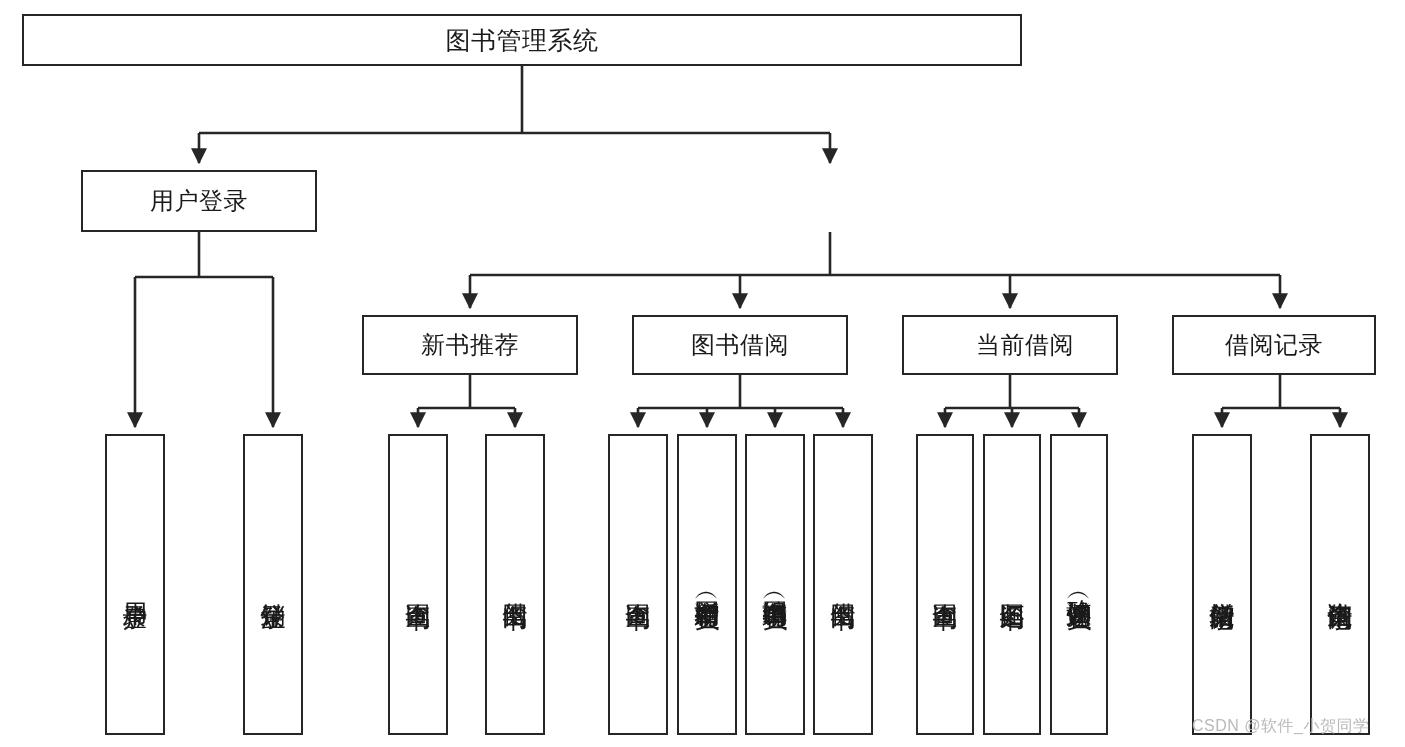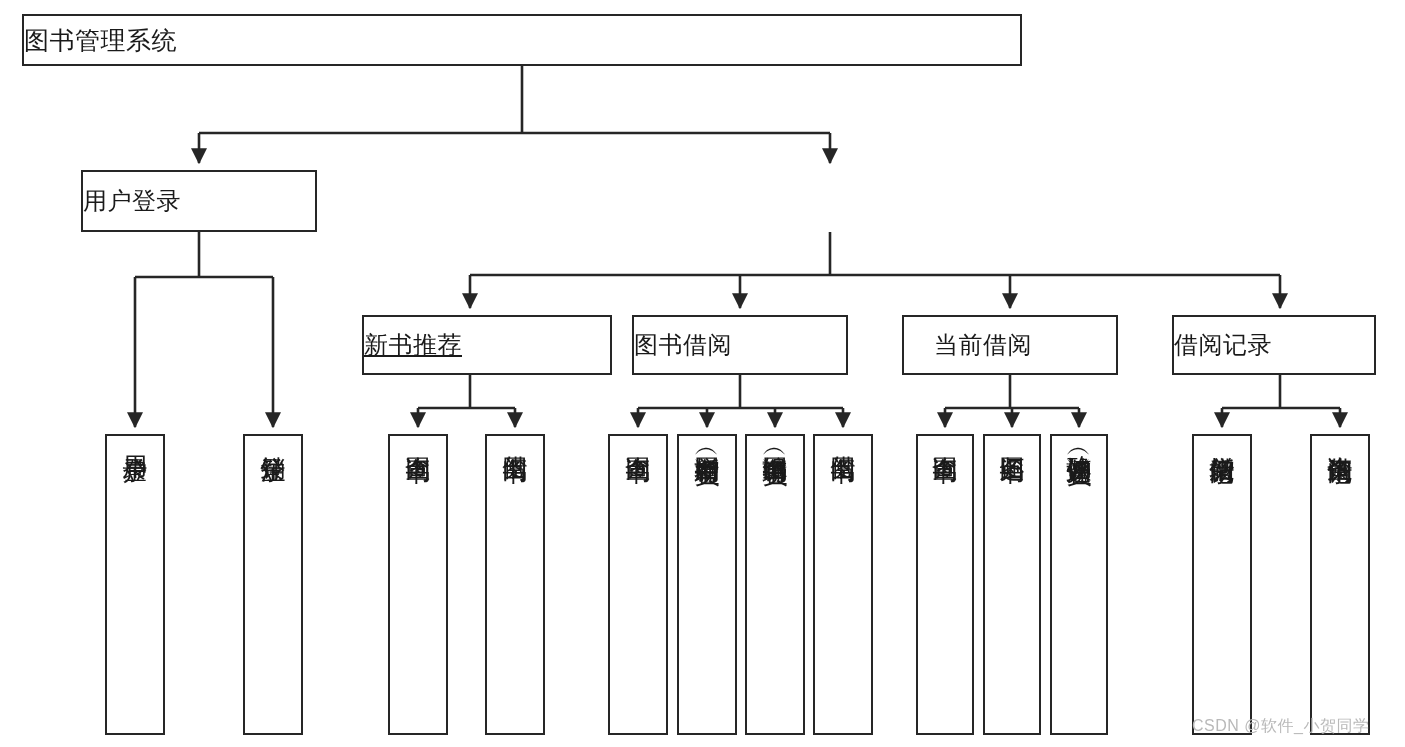--- a/index.html
+++ b/index.html
@@ -25,21 +25,21 @@
     height: 747px;
     pointer-events: none;
   }
   .node {
     position: absolute;
     box-sizing: border-box;
     border: 2.5px solid #262626;
     background: #ffffff;
     display: flex;
     align-items: center;
-    justify-content: flex-start;
+    justify-content: center;
     color: #1a1a1a;
   }
   .node .label {
     display: block;
     text-align: center;
     line-height: 1.15;
     white-space: nowrap;
   }
   
   .node.horiz .label {
@@ -127,21 +127,21 @@
   </svg>
 
   <div class="node horiz root" style="left:22px; top:14px; width:1000px; height:52px;">
     <span class="label">图书管理系统</span>
   </div>
 
   <div class="node horiz" style="left:81px; top:170px; width:236px; height:62px;">
     <span class="label">用户登录</span>
   </div>
 
-  <div class="node horiz" style="left:362px; top:315px; width:250px; height:60px;text-decoration:underline;">
+  <div class="node horiz" style="left:362px; top:315px; width:216px; height:60px;">
     <span class="label">新书推荐</span>
   </div>
   <div class="node horiz" style="left:632px; top:315px; width:216px; height:60px;">
     <span class="label">图书借阅</span>
   </div>
   <div class="node horiz" style="left:902px; top:315px; width:216px; height:60px;padding-left:30px;">
     <span class="label">当前借阅</span>
   </div>
   <div class="node horiz" style="left:1172px; top:315px; width:204px; height:60px;">
     <span class="label">借阅记录</span>

